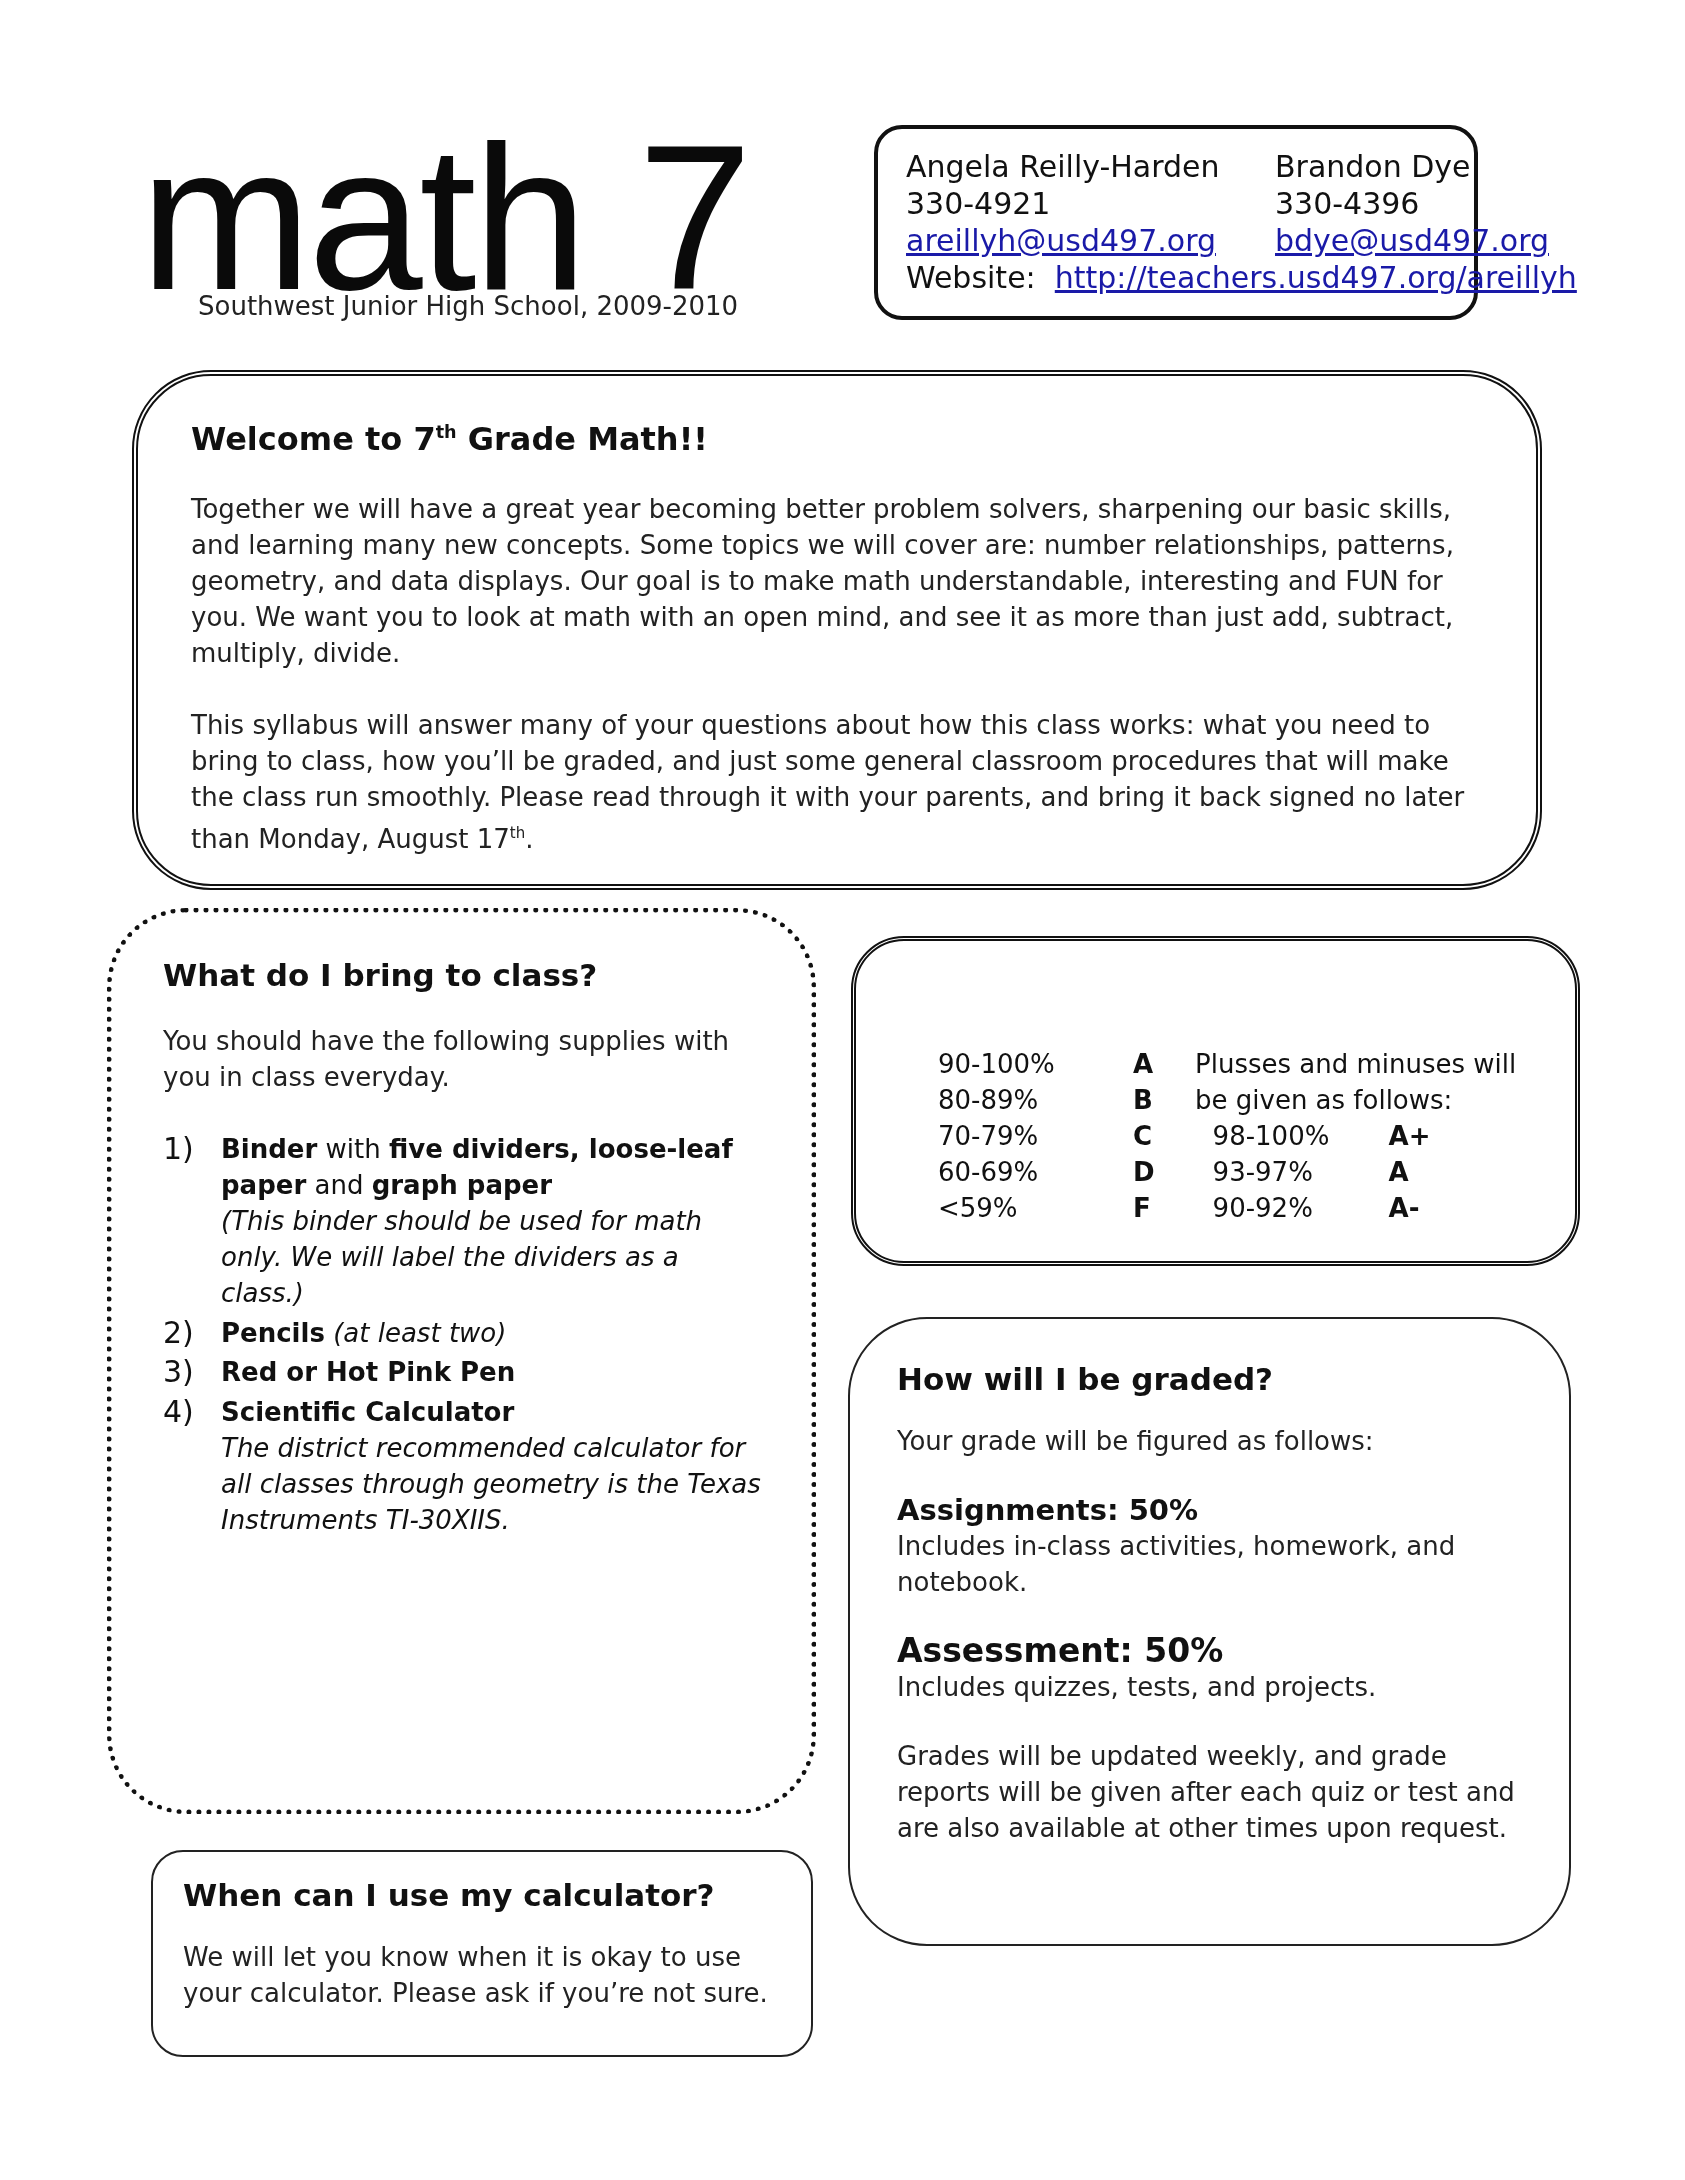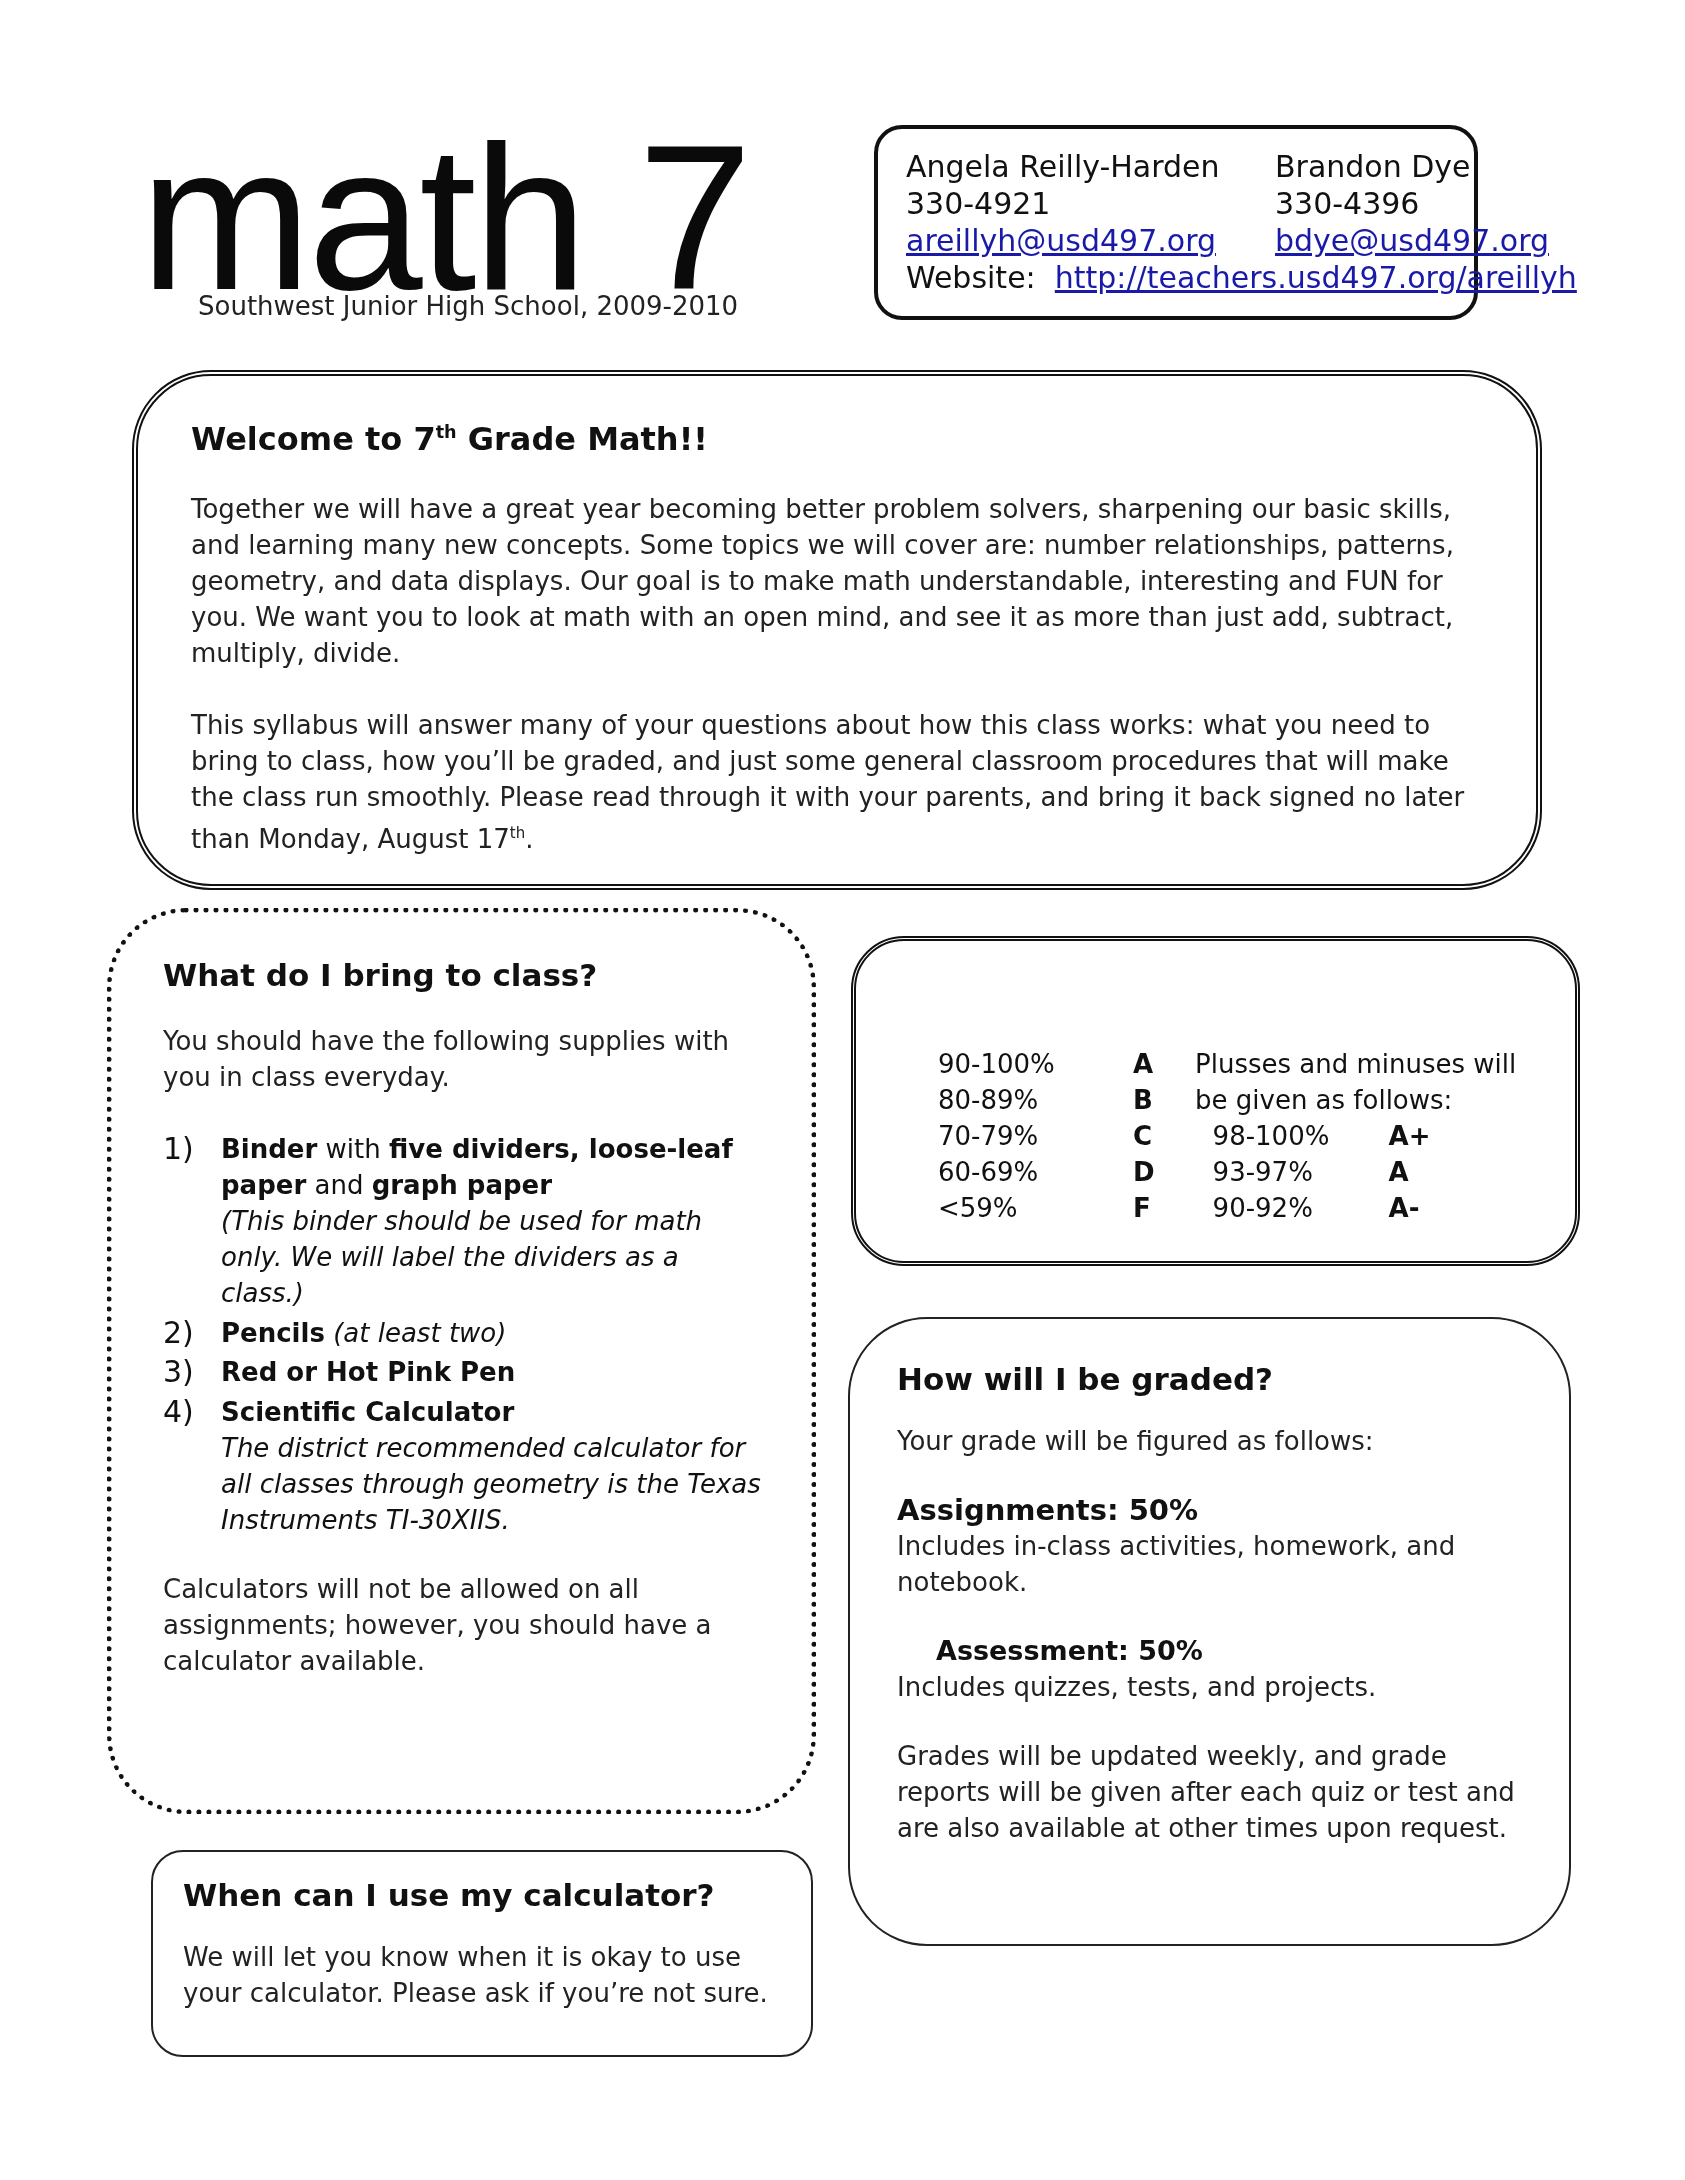--- a/index.html
+++ b/index.html
@@ -75,21 +75,20 @@
       </div>
       <div class="ol-item" style="margin-top:3.5px;">
         <div class="ol-num">3)</div>
         <div class="ol-body"><span class="b">Red or Hot Pink Pen</span></div>
       </div>
       <div class="ol-item" style="margin-top:3.5px;">
         <div class="ol-num">4)</div>
         <div class="ol-body"><span class="b">Scientific Calculator</span><br><span class="i">The district recommended calculator for all classes through geometry is the Texas Instruments TI-30XIIS.</span></div>
       </div>
     </div>
-    <p class="para" style="margin-top:33px;">Calculators will not be allowed on all assignments; however, you should have a calculator available.</p>
   </div>
 </div>
 
 <div class="abs calc-box">
   <div style="position:absolute; left:30px; top:24.6px; right:26px;">
     <h2 class="sec" style="font-size:31px;">When can I use my calculator?</h2>
     <p class="para" style="margin-top:26px;">We will let you know when it is okay to use your calculator.  Please ask if you’re not sure.</p>
   </div>
 </div>
 
@@ -135,19 +134,19 @@
 
 <div class="abs graded-box">
   <div style="position:absolute; left:47px; top:42px; right:53px;">
     <h2 class="sec" style="font-size:31px;">How will I be graded?</h2>
     <p class="para" style="margin-top:26px;">Your grade will be figured as follows:</p>
     <div style="margin-top:33px;">
       <div class="b" style="font-size:29px; line-height:36px;">Assignments: 50%</div>
       <p class="para">Includes in-class activities, homework, and notebook.</p>
     </div>
     <div style="margin-top:33px;">
-      <div class="b" style="font-size:27px; line-height:36px;margin-left:39px;">Assessment: 50%</div>
+      <div class="b" style="font-size:33px; line-height:36px;">Assessment: 50%</div>
       <p class="para">Includes quizzes, tests, and projects.</p>
     </div>
     <p class="para" style="margin-top:33px;">Grades will be updated weekly, and grade reports will be given after each quiz or test and are also available at other times upon request.</p>
   </div>
 </div>
 
 
 </body></html>

